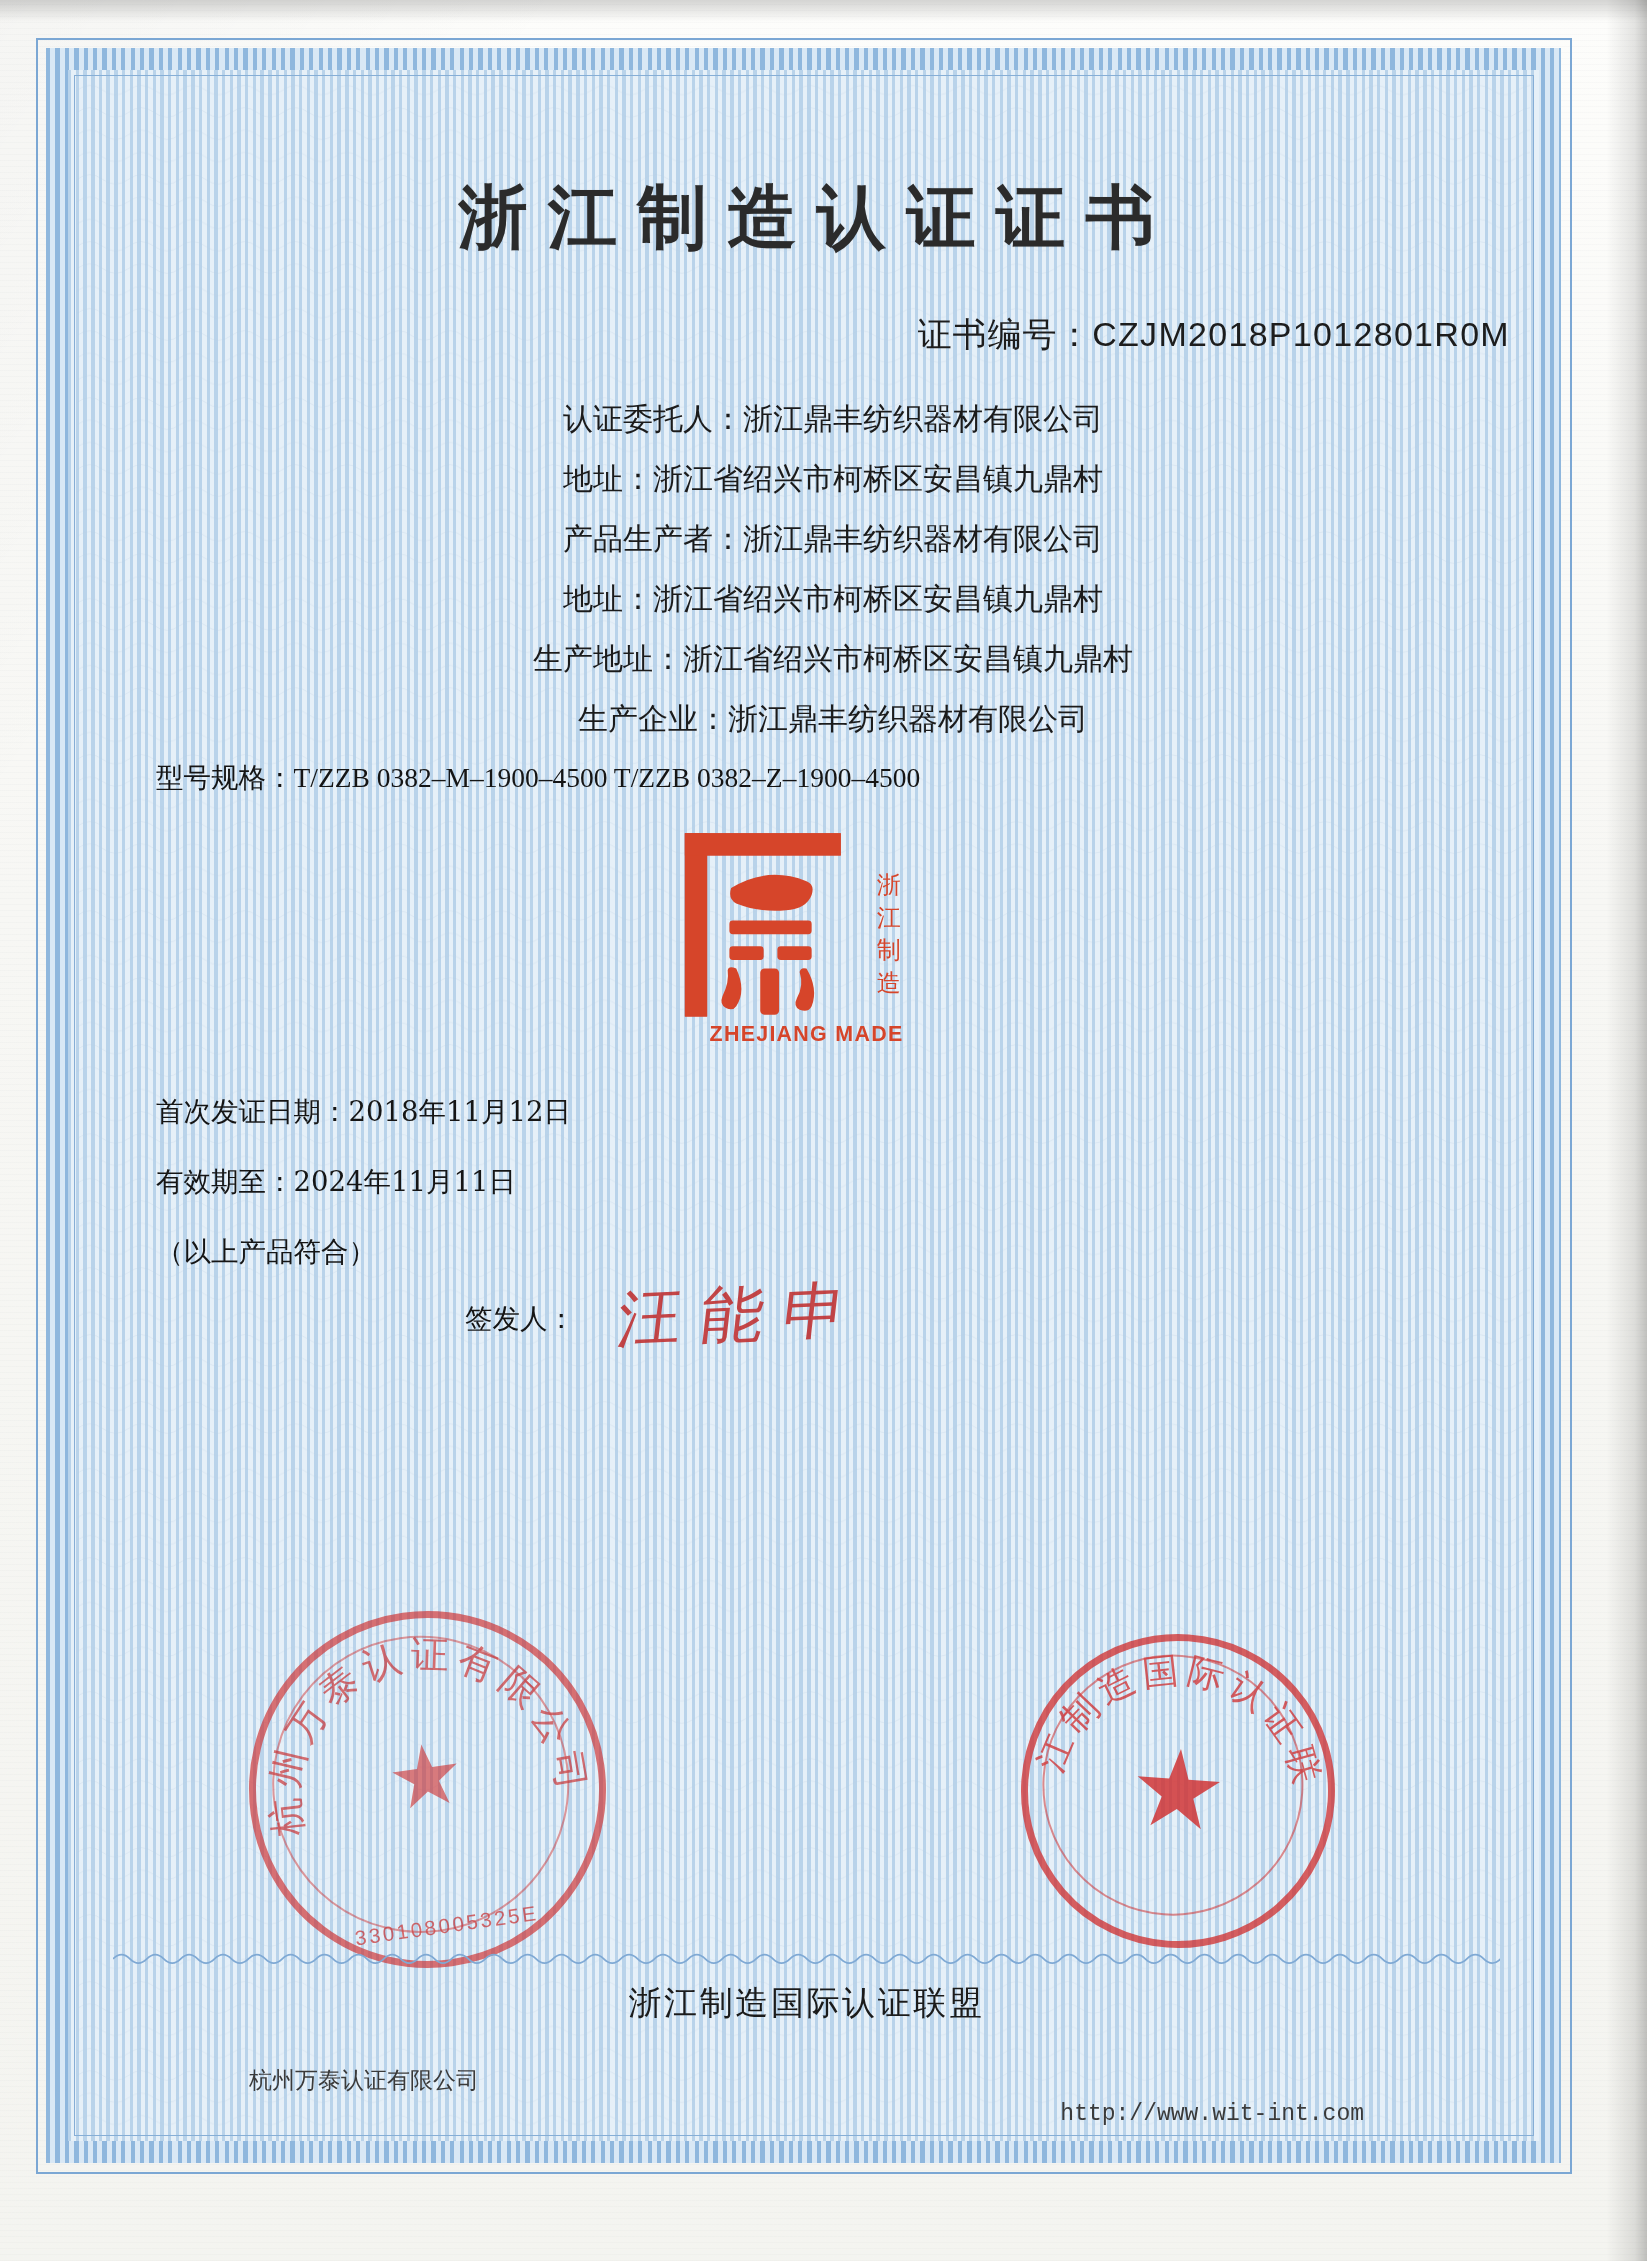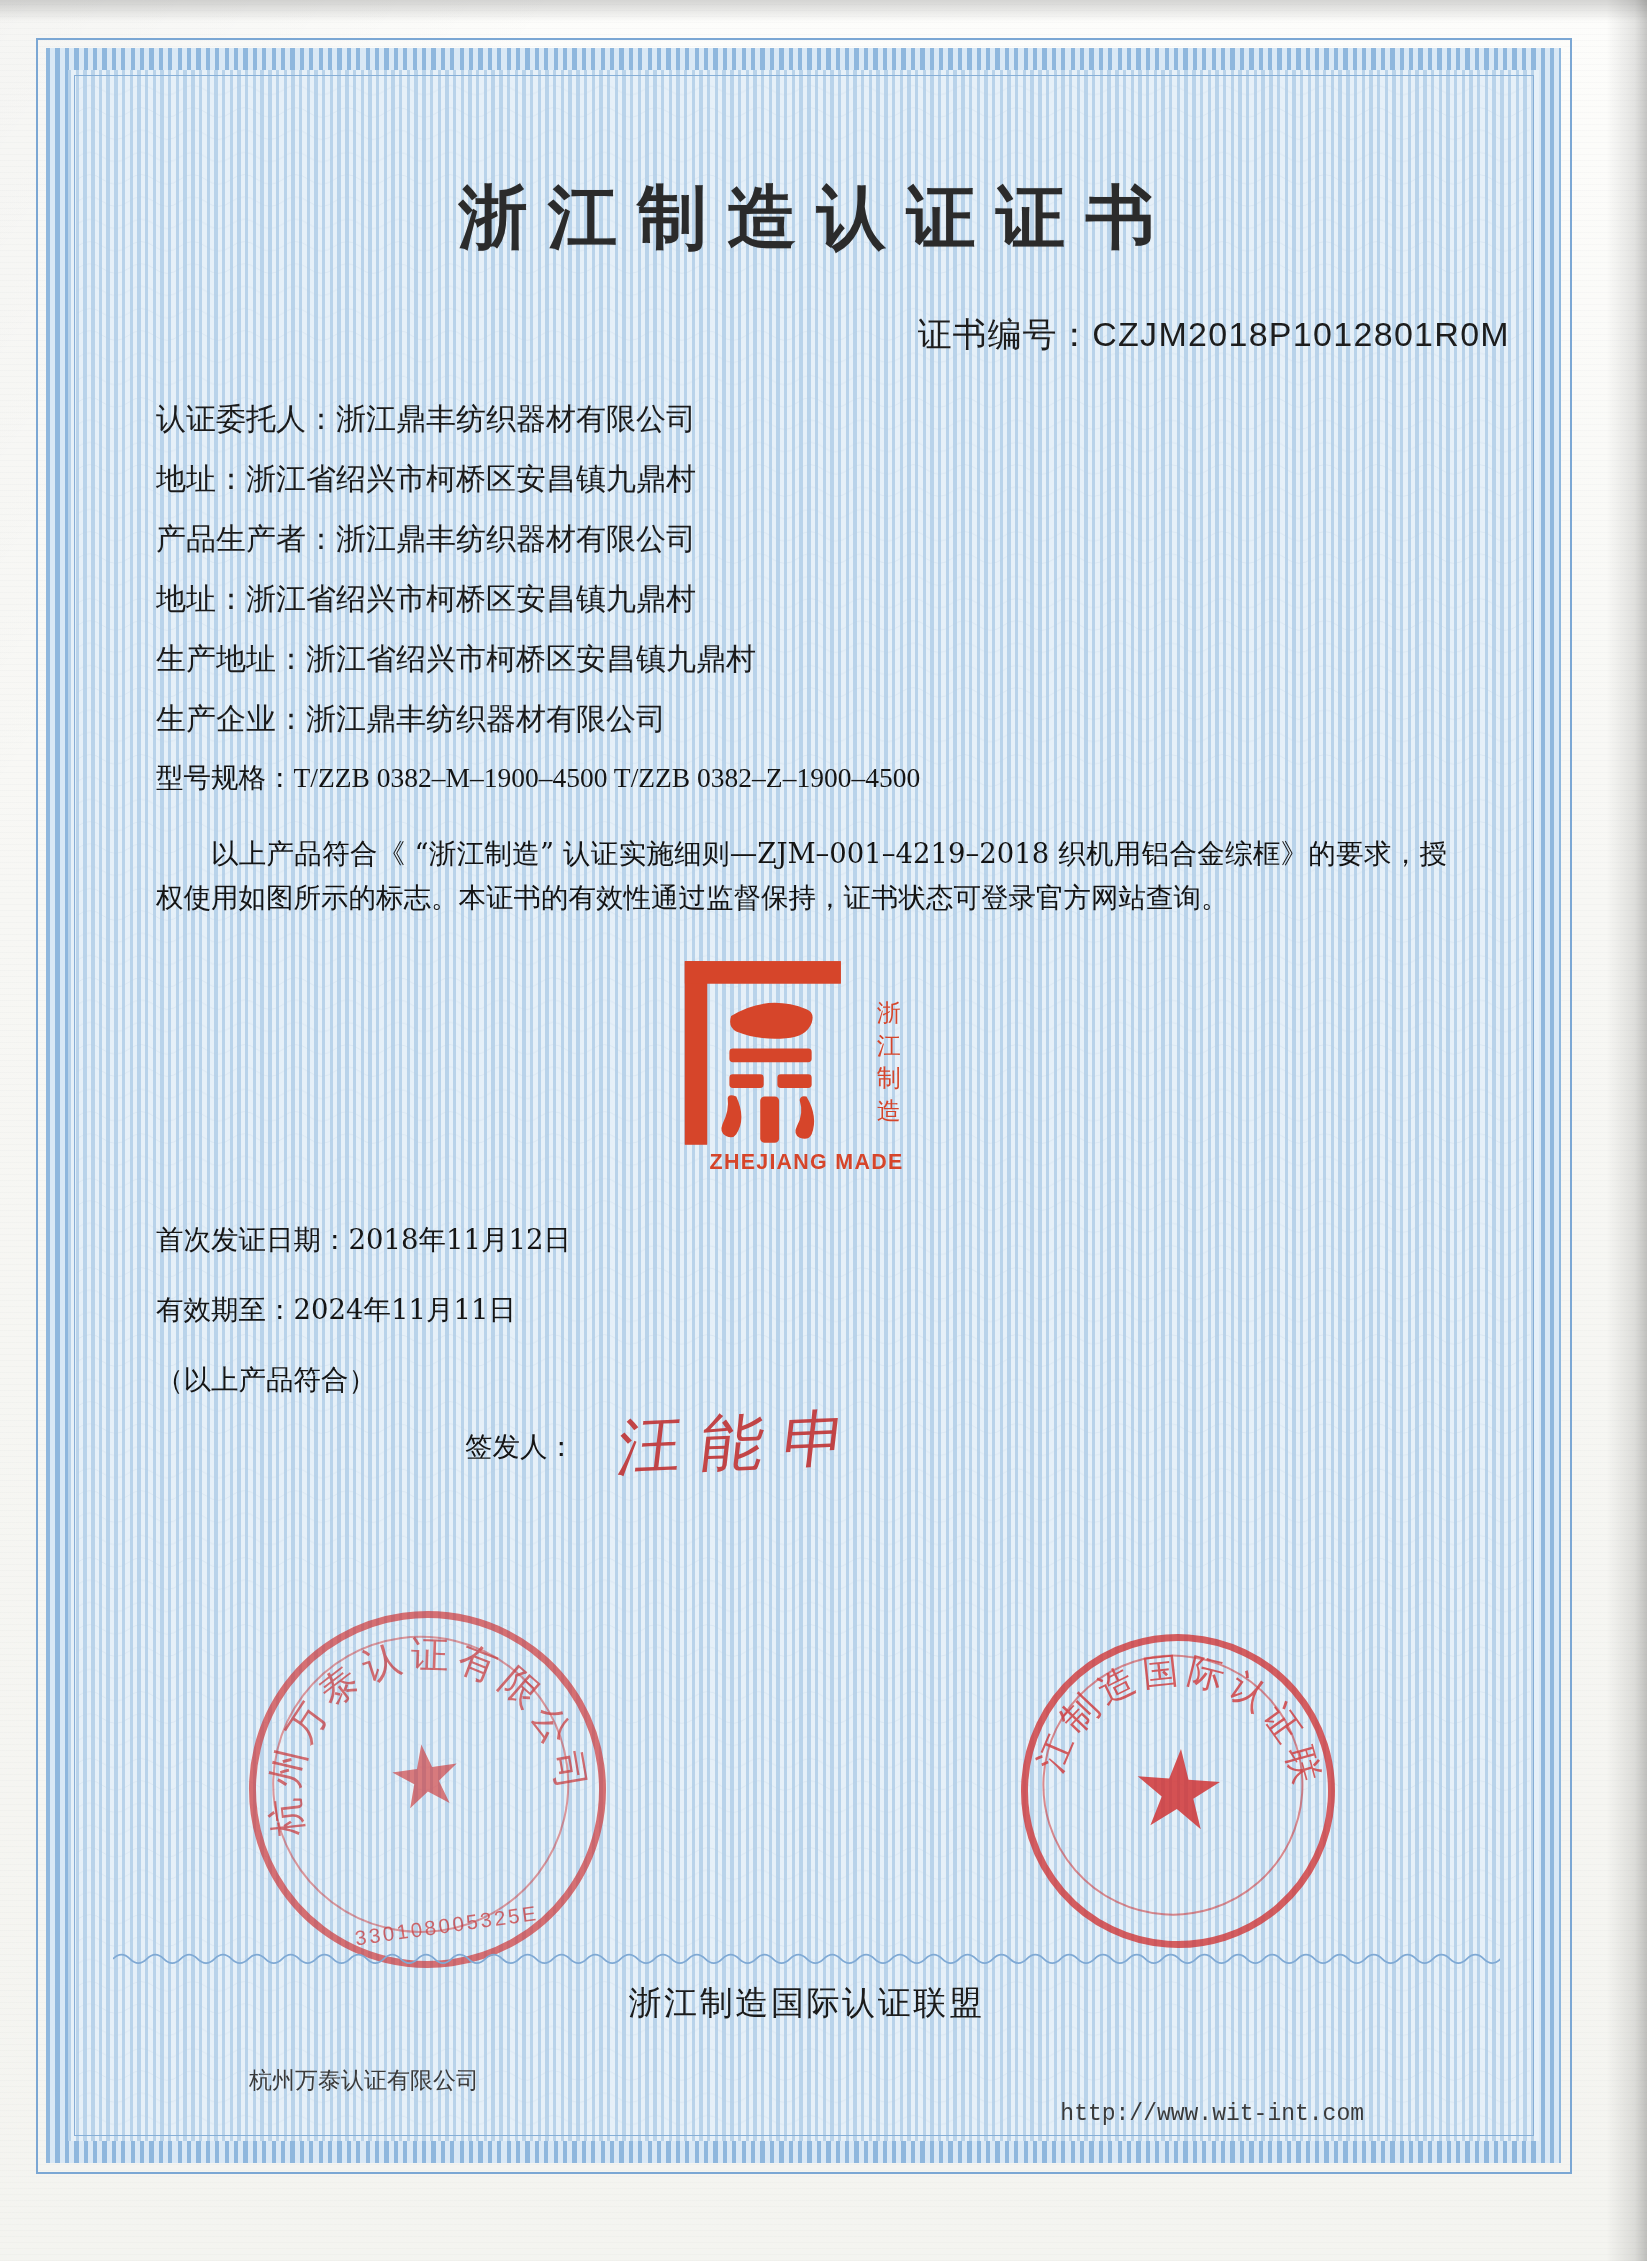--- a/index.html
+++ b/index.html
@@ -118,20 +118,21 @@
   #cert-number-label { font-family: "DejaVu Serif", serif; }
   #cert-number-value {
     font-family: "Liberation Sans", sans-serif;
     font-weight: 500;
     letter-spacing: 1.3px;
   }
 
   .party-block {
     margin-top: 46px;
     padding-left: 53px;
+    text-align: center;
   }
   .party-line {
     font-size: 30px;
     color: #1b1b1b;
     line-height: 1.0;
     margin-bottom: 30px;
     font-family: "DejaVu Serif", serif;
     white-space: nowrap;
   }
 
@@ -362,21 +363,20 @@
         <span>生产企业：</span><span>浙江鼎丰纺织器材有限公司</span>
       </div>
     </div>
 
     <div class="spec-block">
       <div class="spec-line">
         <span class="spec-label">型号规格：</span><span class="spec-value">T/ZZB 0382–M–1900–4500  T/ZZB 0382–Z–1900–4500</span>
       </div>
     </div>
 
-    <p id="statement">以上产品符合《 “浙江制造” 认证实施细则—ZJM–001–4219–2018 织机用铝合金综框》的要求，授权使用如图所示的标志。本证书的有效性通过监督保持，证书状态可登录官方网站查询。</p>
 
     <div id="logo-wrap">
       <svg id="zj-logo" viewBox="0 0 300 270" xmlns="http://www.w3.org/2000/svg">
 
         <path d="M8 8 H190 V34 H34 V196 H8 Z" fill="#d6452a"></path>
         <path d="M8 196 H34 V222 H8 Z" fill="#d6452a"></path>
         <rect x="8" y="8" width="26" height="214" fill="#d6452a"></rect>
         <rect x="8" y="8" width="182" height="26" fill="#d6452a"></rect>
 
         <g fill="#d6452a">

